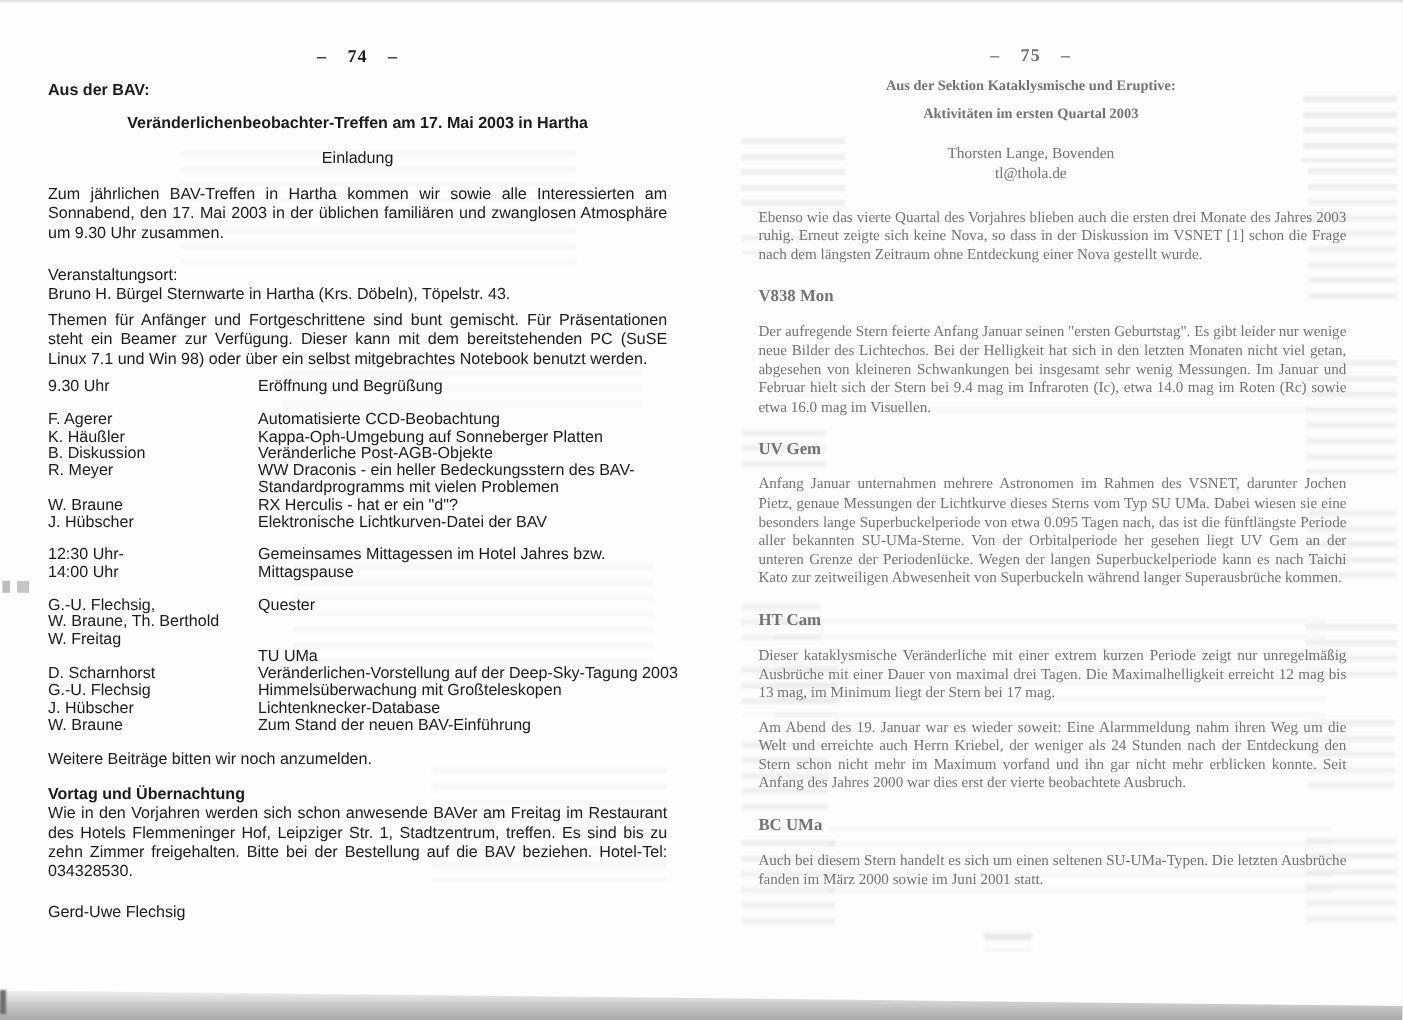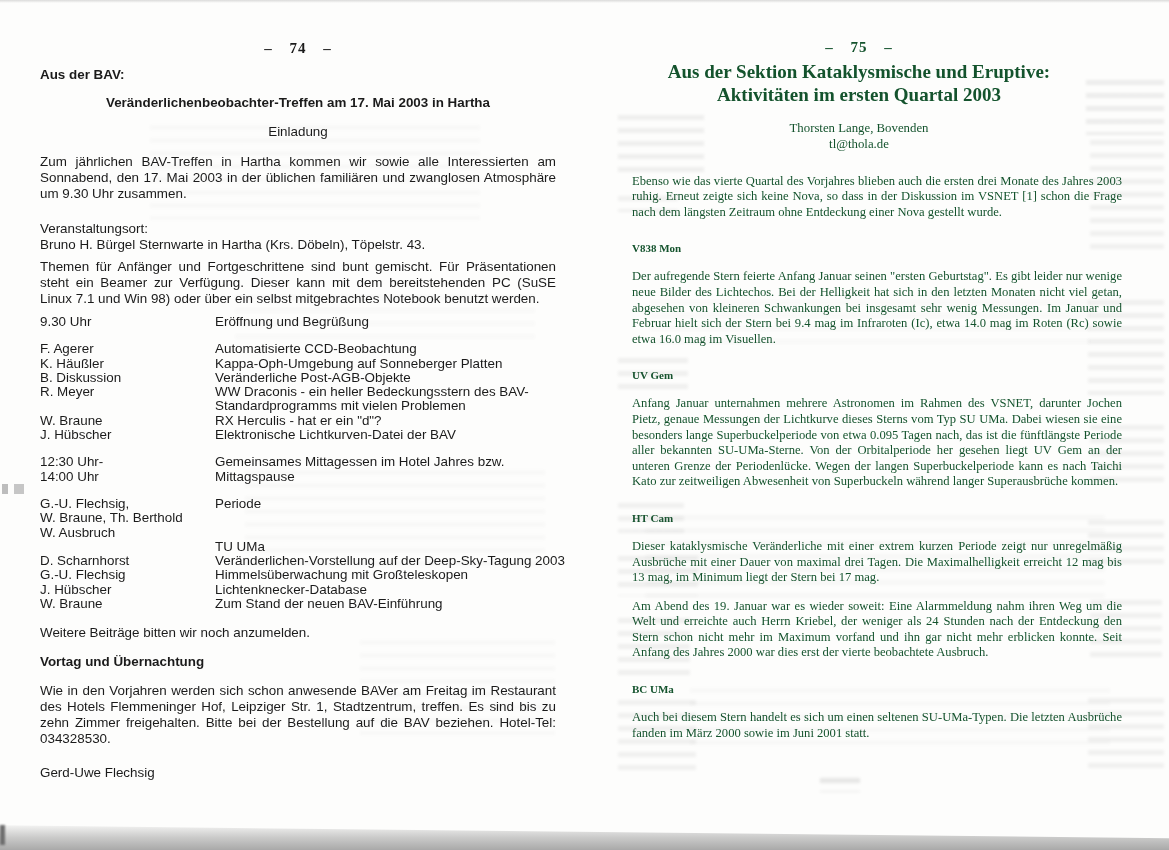--- a/index.html
+++ b/index.html
@@ -5,21 +5,21 @@
   html,body{margin:0;padding:0;background:#e9e9e9;}
   .sheet{
     position:relative;width:1169px;height:850px;margin:0 auto;
     background:#fdfdfc;overflow:hidden;
     font-family:"Liberation Sans",sans-serif;color:#1b1b1b;
   }
   .page{position:absolute;top:40px;}
   .page-left{left:40px;width:516px;font-size:13.4px;line-height:16px;}
   .page-right{
     left:632px;width:490px;
-    font-family:"Liberation Serif",serif;font-size:12.6px;line-height:15.6px;color:#14532d;
+    font-family:"Liberation Serif",serif;font-size:12.6px;line-height:15.6px;color:#737373;
   }
   .pagenum{
     font-family:"Liberation Serif",serif;font-weight:700;font-size:15px;
     text-align:center;letter-spacing:1px;word-spacing:12px;
   }
   .page-right .pagenum,.rtitle,.rauthor{transform:translateX(-18px);}
   .kicker{font-weight:700;margin-top:11px;}
   .ltitle{font-weight:700;text-align:center;font-size:13.4px;line-height:16px;margin:12px 0 0 0;}
   .sub{text-align:center;margin-top:13px;}
   .just{text-align:justify;}
@@ -27,28 +27,28 @@
   .intro-p{margin-top:14px;}
   .venue{margin-top:19px;}
   .topics-p{margin-top:6px;}
   .schedule{margin-top:8px;}
   .srow{display:flex;line-height:14.3px;white-space:nowrap;}
   .scol1{width:175px;flex:none;}
   .scol2{flex:1;min-width:0;}
   .sgap{height:13px;}
   .note-p{margin-top:14px;}
   .lsub{font-weight:700;margin-top:13px;}
-  .hotel-p{margin-top:13px;}
+  .hotel-p{}
   .sig-p{margin-top:18px;}
 
-  .rtitle{font-weight:700;font-size:19px;line-height:23px;text-align:center;margin-top:4px;}
+  .rtitle{font-weight:700;font-size:12px;line-height:23px;text-align:center;margin-top:4px;}
   .rauthor{text-align:center;font-size:12.8px;line-height:16px;}
   .rauthor-block{margin-top:14px;}
   .rintro{margin-top:22px;}
-  .sec-h{font-weight:700;font-size:11px;margin-top:20px;line-height:16px;}
+  .sec-h{font-weight:700;font-size:14px;margin-top:20px;line-height:16px;}
   .sec-p{text-align:justify;margin-top:13px;}
 
   
   .smudge{
     position:absolute;pointer-events:none;
     background:repeating-linear-gradient(180deg,
       rgba(90,90,90,.55) 0px, rgba(90,90,90,.55) 5px,
       transparent 5px, transparent 13px);
     filter:blur(1.5px);
   }
@@ -137,28 +137,28 @@
         <div class="srow">
           <span class="scol1">14:00 Uhr</span>
           <span class="scol2">Mittagspause</span>
         </div>
         <div class="srow sgap">
           <span class="scol1"></span>
           <span class="scol2"></span>
         </div>
         <div class="srow">
           <span class="scol1">G.-U. Flechsig,</span>
-          <span class="scol2">Periode</span>
+          <span class="scol2">Quester</span>
         </div>
         <div class="srow">
           <span class="scol1">W. Braune, Th. Berthold</span>
           <span class="scol2"></span>
         </div>
         <div class="srow">
-          <span class="scol1">W. Ausbruch</span>
+          <span class="scol1">W. Freitag</span>
         </div>
         <div class="srow">
           <span class="scol1"></span>
           <span class="scol2">TU UMa</span>
         </div>
         <div class="srow">
           <span class="scol1">D. Scharnhorst</span>
           <span class="scol2">Veränderlichen-Vorstellung auf der Deep-Sky-Tagung 2003</span>
         </div>
         <div class="srow">

